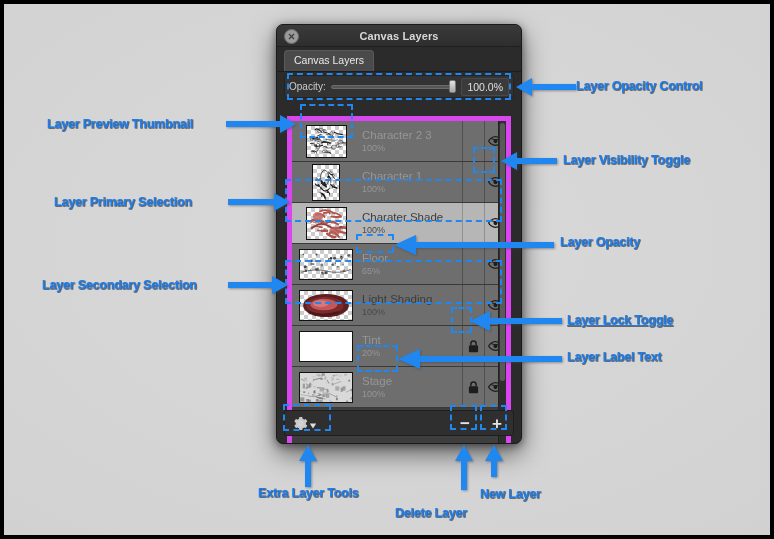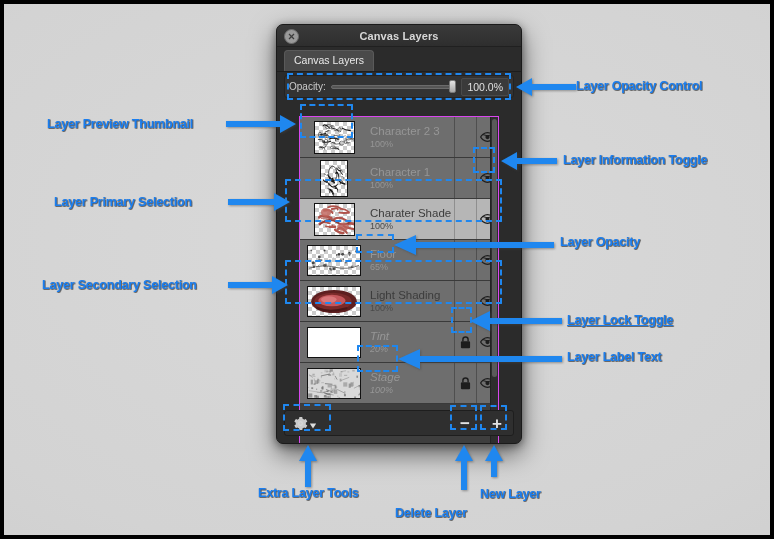--- a/index.html
+++ b/index.html
@@ -162,24 +162,24 @@
     padding: 2px 5px;
     min-width: 44px;
     text-align: center;
     box-sizing: border-box;
     cursor: text;
   }
 
   
   .layer-list {
     position: relative;
-    margin: 0 22px;
+    margin: 0 10px;
     height: 361px;
     background: #3e3e3e;
-    border: 1px solid #d946ef;
+    border: 5px solid #d946ef;
     box-sizing: border-box;
     overflow: hidden;
   }
   .layer-row {
     position: relative;
     height: 41px;
     display: flex;
     align-items: stretch;
     background: #6e6e6e;
     border-bottom: 1px solid #3a3a3a;
@@ -226,21 +226,21 @@
   }
   .layer-name {
     font-size: 11.5px;
     color: #3c3c3c;
     line-height: 14px;
     white-space: nowrap;
   }
   .layer-row.dim .layer-name { color: #969696; }
   .layer-row.dim .layer-pct  { color: #969696; }
   .layer-row.italic .layer-name,
-  .layer-row.italic .layer-pct { font-style: italic; }
+  .layer-row.italic .layer-pct { }
   .layer-pct {
     font-size: 9px;
     color: #4a4a4a;
     line-height: 12px;
   }
   .layer-row .lock-cell,
   .layer-row .eye-cell {
     width: 21px;
     flex: none;
     display: flex;
@@ -791,21 +791,21 @@
   <svg class="arrow" style="left:450px; top:441px;" width="20" height="45" viewBox="0 0 20 45">
     <polygon points="10,0 1,16 7,16 7,45 13,45 13,16 19,16" fill="#1f87ef"></polygon>
   </svg>
 
   <svg class="arrow" style="left:480px; top:441px;" width="20" height="32" viewBox="0 0 20 32">
     <polygon points="10,0 1,16 7,16 7,32 13,32 13,16 19,16" fill="#1f87ef"></polygon>
   </svg>
 
   <div class="anno-label" style="left:572px; top:75px;">Layer Opacity Control</div>
   <div class="anno-label" style="left:43px;  top:113px;">Layer Preview Thumbnail</div>
-  <div class="anno-label" style="left:559px; top:149px;">Layer Information Toggle</div>
+  <div class="anno-label" style="left:559px; top:149px;">Layer Visibility Toggle</div>
   <div class="anno-label" style="left:50px;  top:191px;">Layer Primary Selection</div>
   <div class="anno-label" style="left:556px; top:231px;">Layer Opacity</div>
   <div class="anno-label" style="left:38px; top:274px;">Layer Secondary Selection</div>
   <div class="anno-label" style="left:563px; top:309px;text-decoration:underline;">Layer Lock Toggle</div>
   <div class="anno-label" style="left:563px; top:346px;">Layer Label Text</div>
   <div class="anno-label" style="left:246px; top:482px;padding-left:8px;">Extra Layer Tools</div>
   <div class="anno-label" style="left:391px; top:502px;">Delete Layer</div>
   <div class="anno-label" style="left:476px; top:483px;">New Layer</div>
 </div>
 

